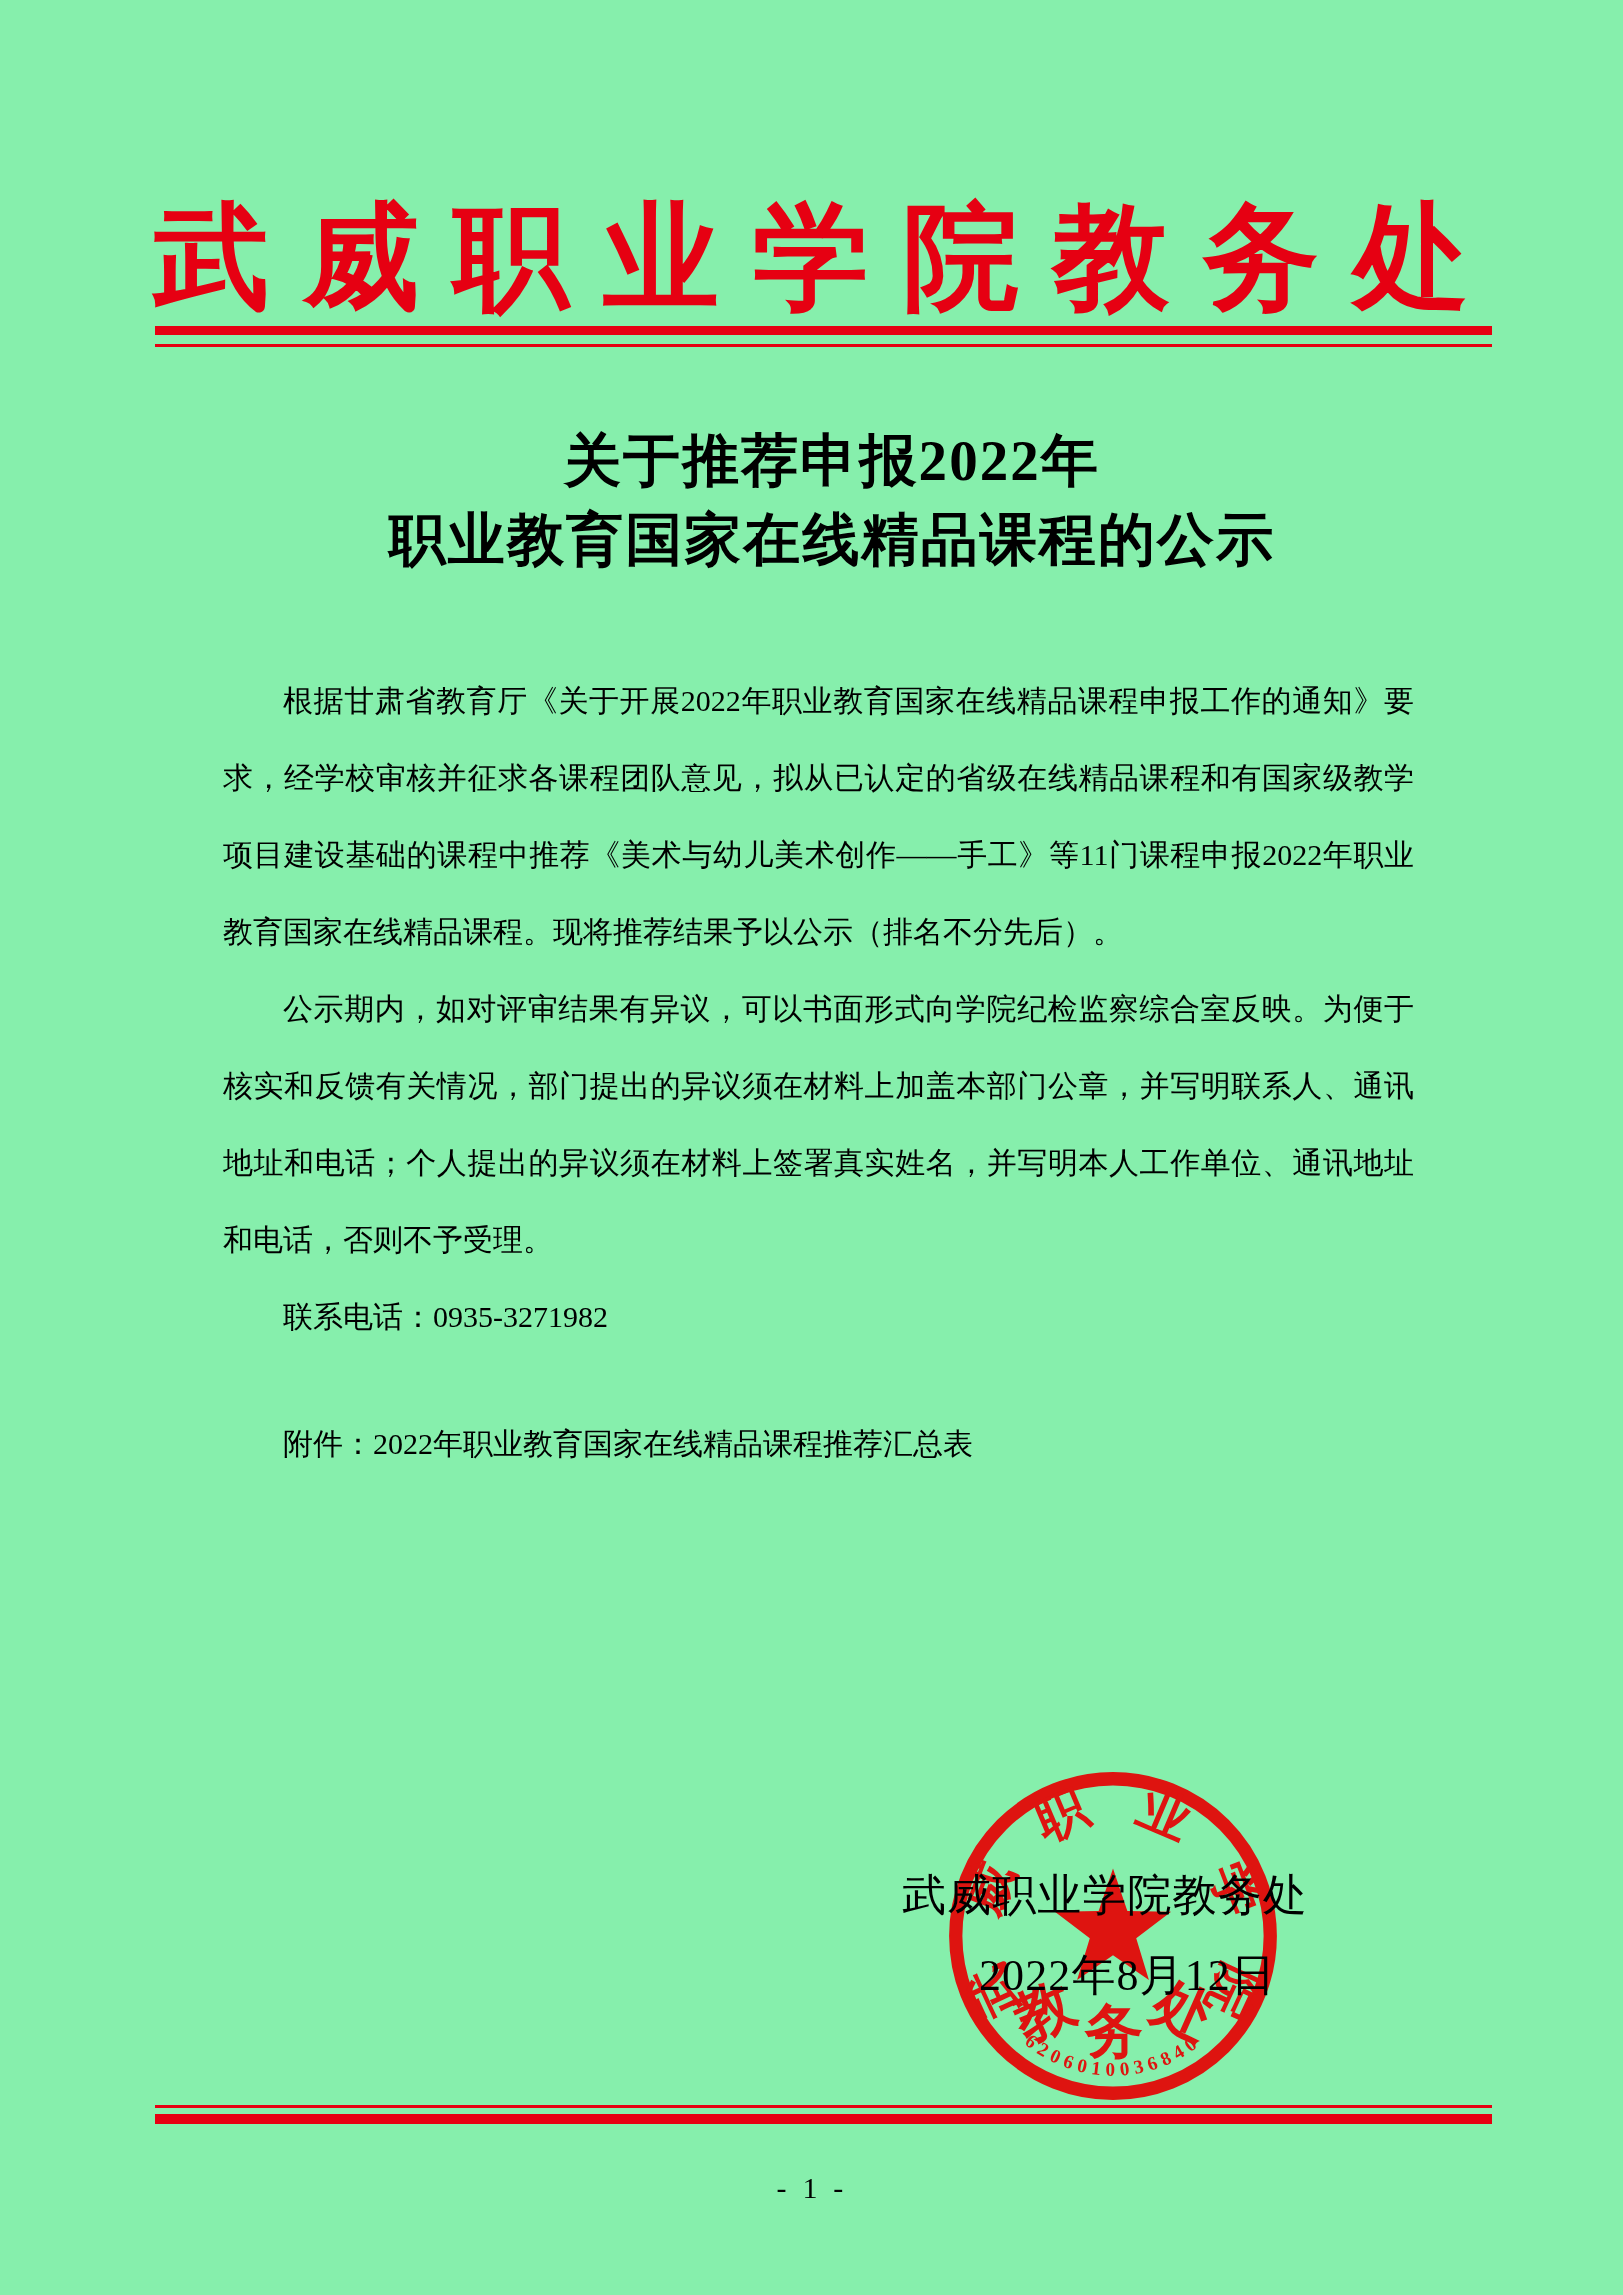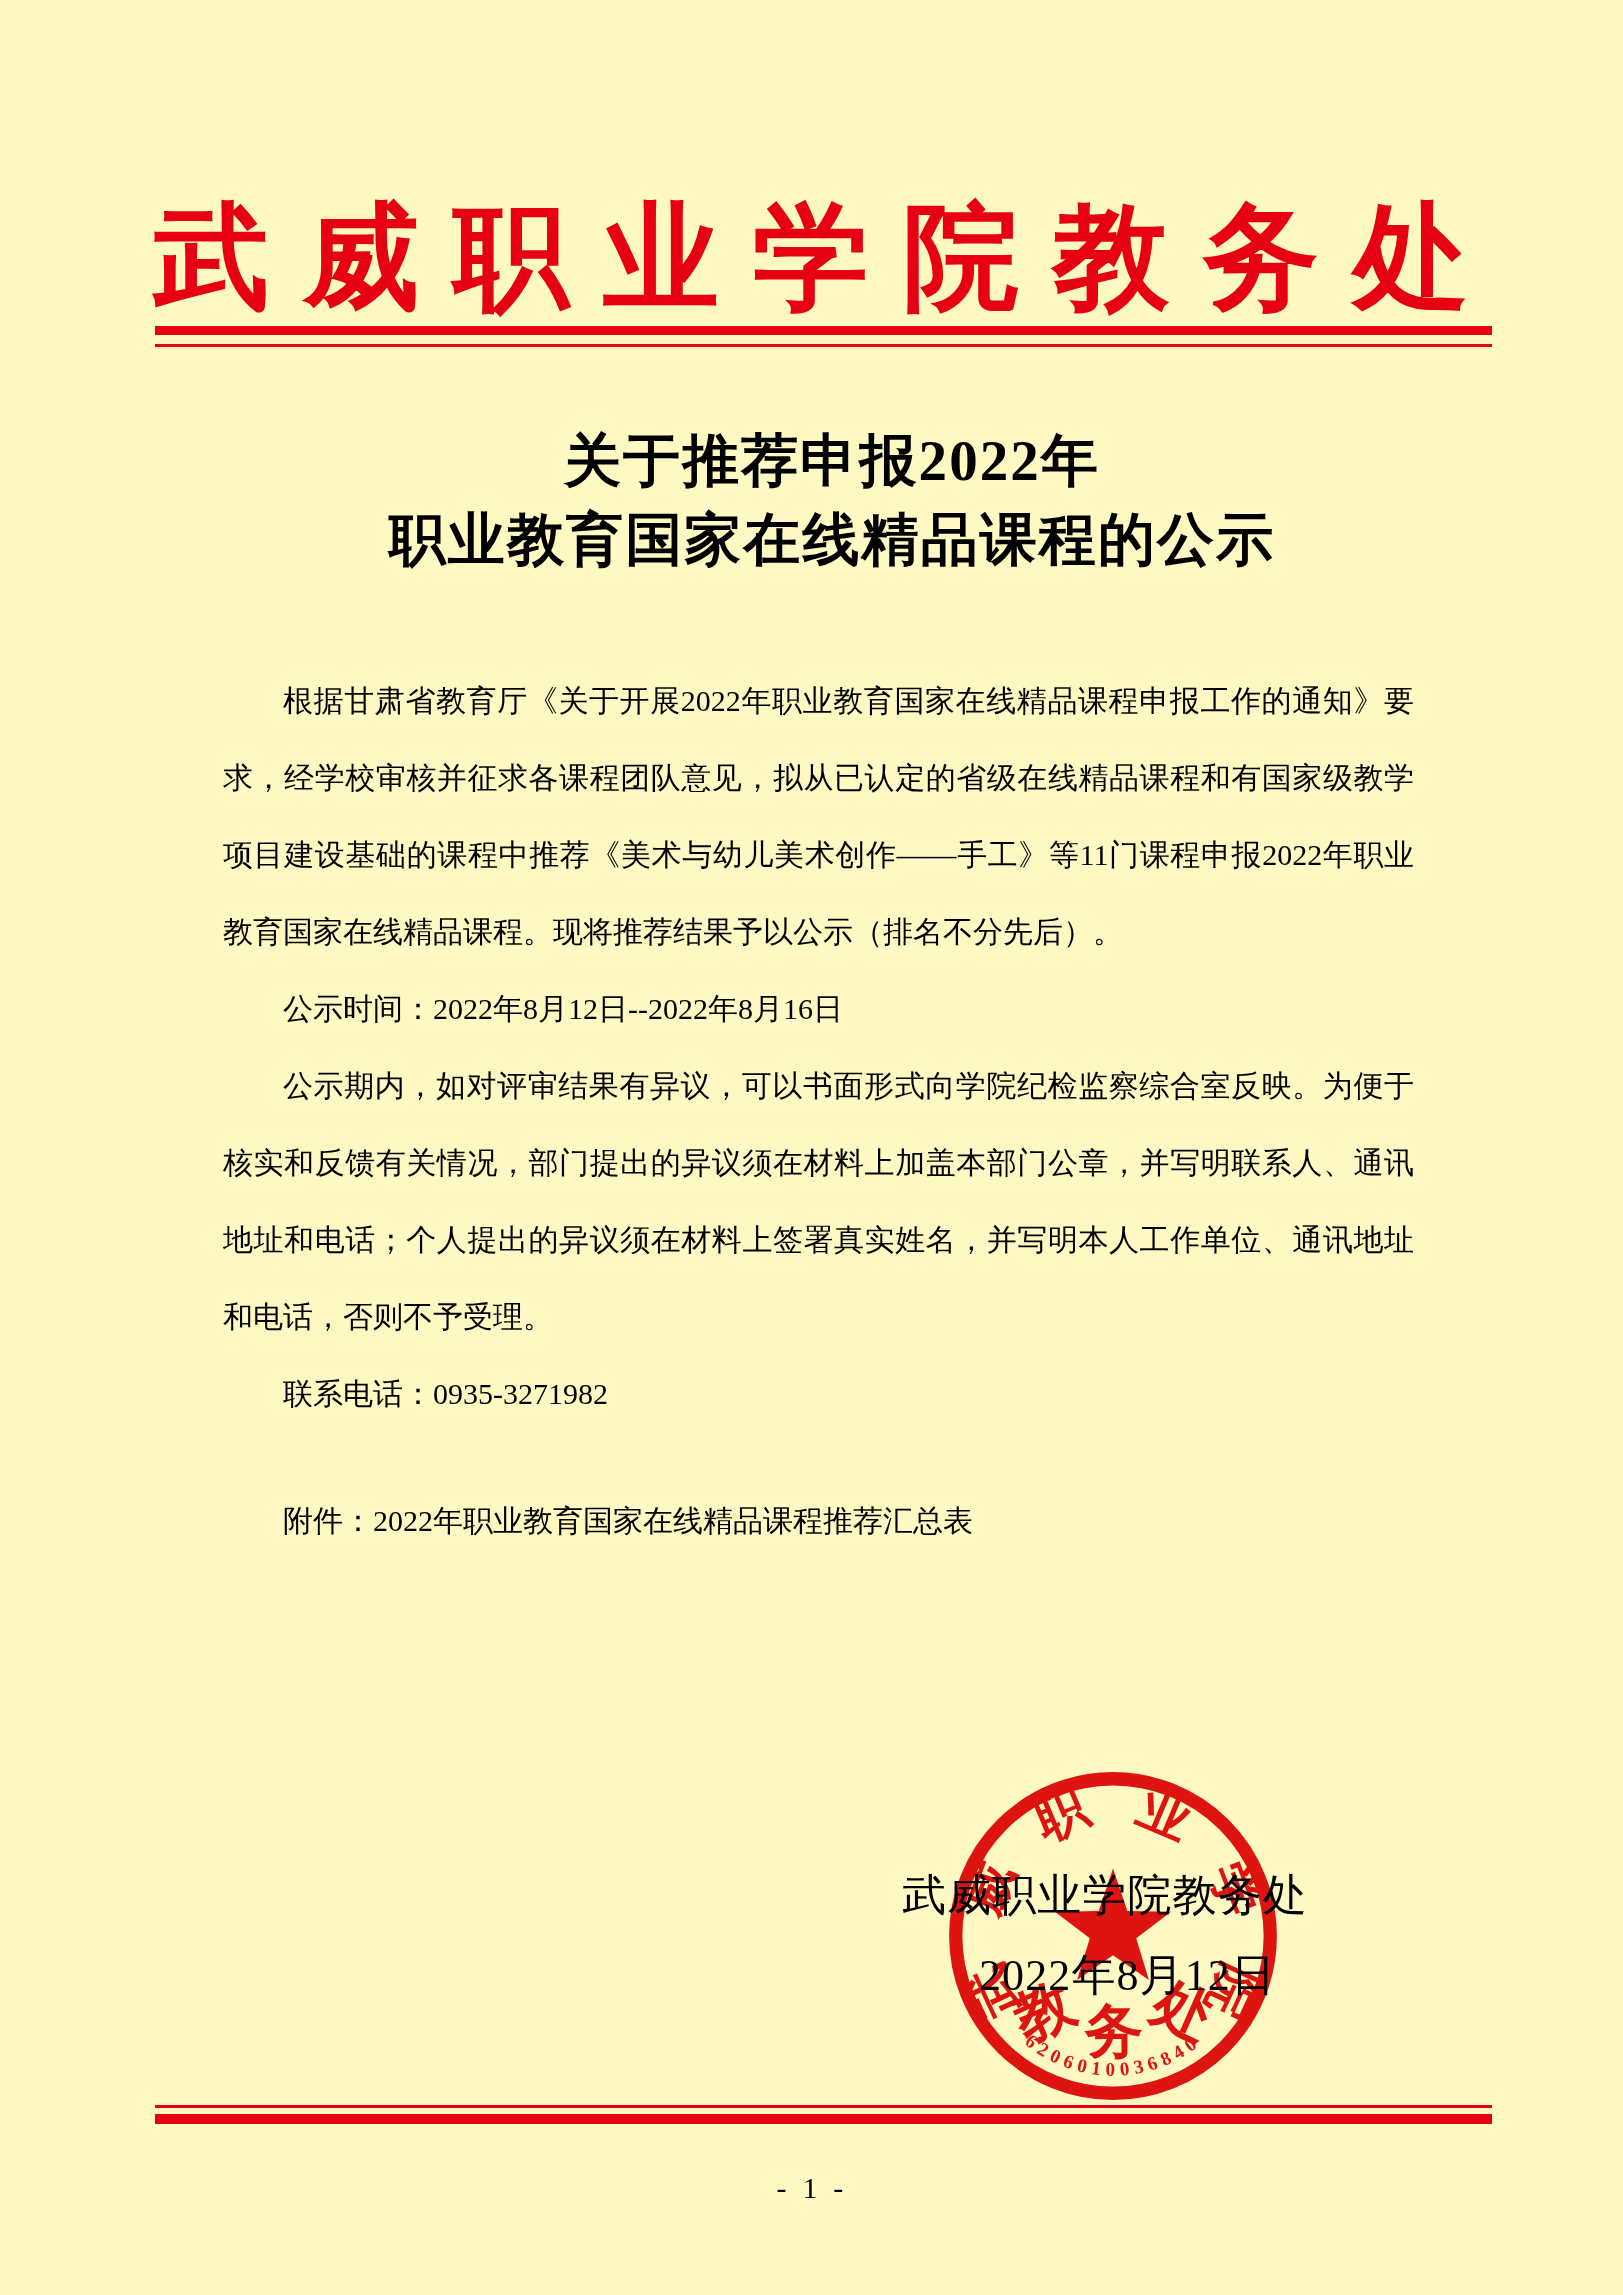--- a/index.html
+++ b/index.html
@@ -1,20 +1,20 @@
 <!DOCTYPE html>
 <html style="font-size:8.5px"><head>
 <meta charset="utf-8">
 <style>
   html, body { margin: 0; padding: 0; background: #ffffff; }
   .page {
     position: relative;
     width: 1624px;
     height: 2295px;
-    background: #fef9c3;
+    background: #86efac;
     overflow: hidden;
     font-family: "Liberation Serif", serif;
     color: #000000;
   }
 
   
   .letterhead {
     position: absolute;
     top: 192px; left: 0;
     width: 100%;
@@ -121,21 +121,20 @@
   <div class="rule rule-thick-top"></div>
   <div class="rule rule-thin-top"></div>
 
   <div class="doc-title">
     <div>关于推荐申报2022年</div>
     <div>职业教育国家在线精品课程的公示</div>
   </div>
 
   <div class="doc-body">
     <p>根据甘肃省教育厅《关于开展2022年职业教育国家在线精品课程申报工作的通知》要求，经学校审核并征求各课程团队意见，拟从已认定的省级在线精品课程和有国家级教学项目建设基础的课程中推荐《美术与幼儿美术创作——手工》等11门课程申报2022年职业教育国家在线精品课程。现将推荐结果予以公示（排名不分先后）。</p>
-    <p>公示时间：2022年8月12日--2022年8月16日</p>
     <p>公示期内，如对评审结果有异议，可以书面形式向学院纪检监察综合室反映。为便于核实和反馈有关情况，部门提出的异议须在材料上加盖本部门公章，并写明联系人、通讯地址和电话；个人提出的异议须在材料上签署真实姓名，并写明本人工作单位、通讯地址和电话，否则不予受理。</p>
     <p>联系电话：0935-3271982</p>
     <p class="attachment-line">附件：2022年职业教育国家在线精品课程推荐汇总表</p>
   </div>
 
   <svg class="seal" viewBox="0 0 640 640">
     <defs>
       <path id="numArc" d="M 119 489 A 262 262 0 0 0 521 489"></path>
     </defs>
     <circle cx="320" cy="320" r="296" fill="none" stroke="#de1410" stroke-width="25"></circle>

